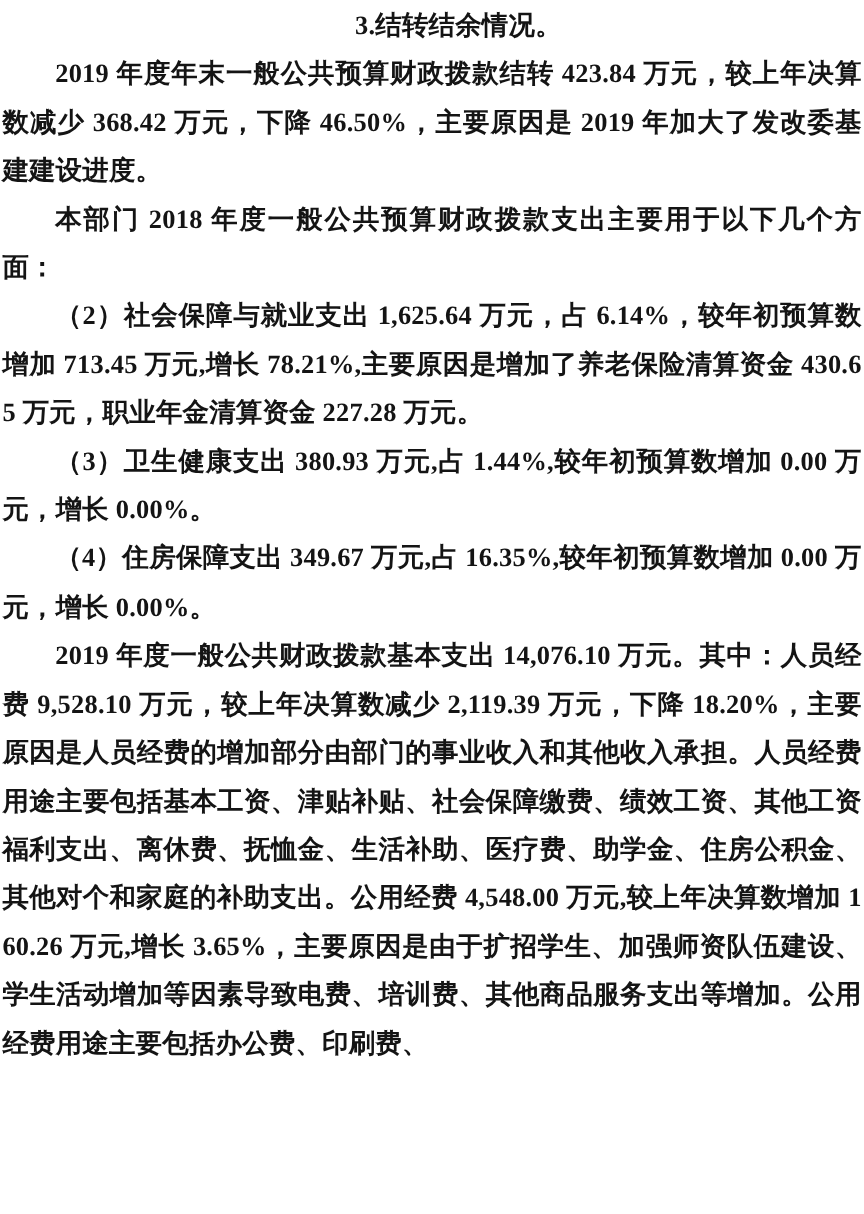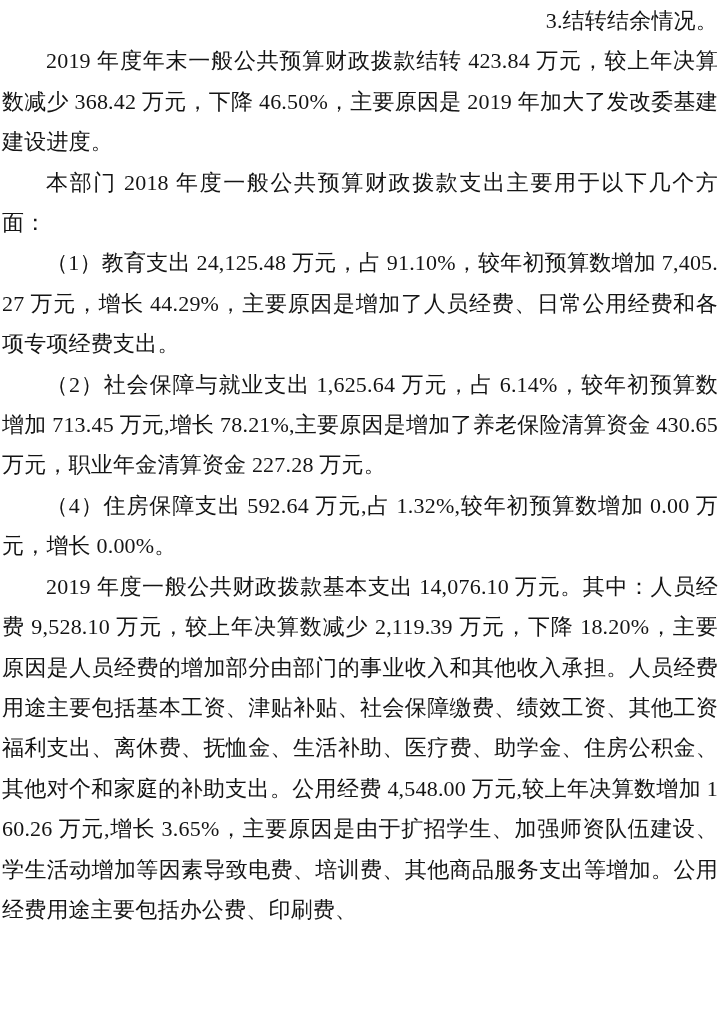--- a/index.html
+++ b/index.html
@@ -22,41 +22,42 @@
     background: #ffffff;
   }
   .para, .head {
     margin: 0;
     font-size: 22px;
     line-height: 40.4px;
     text-indent: 2em;
     text-align: justify;
     word-break: break-all;
     letter-spacing: 0.2px;
+    font-weight: bold;
   }
   .head {
-    font-weight: normal;
-    text-align: right;
+    font-weight: bold;
+    text-align: center;
   }
 </style>
 </head>
 <body>
 
 <div class="page">
 
   <h3 class="head">3.结转结余情况。</h3>
 
   <p class="para">2019 年度年末一般公共预算财政拨款结转 423.84 万元，较上年决算数减少 368.42 万元，下降 46.50%，主要原因是 2019 年加大了发改委基建建设进度。</p>
 
 
   <p class="para">本部门 2018 年度一般公共预算财政拨款支出主要用于以下几个方面：</p>
 
-  <p class="para">（1）教育支出 24,125.48 万元，占 91.10%，较年初预算数增加 7,405.27 万元，增长 44.29%，主要原因是增加了人员经费、日常公用经费和各项专项经费支出。</p>
 
   <p class="para">（2）社会保障与就业支出 1,625.64 万元，占 6.14%，较年初预算数增加 713.45 万元,增长 78.21%,主要原因是增加了养老保险清算资金 430.65 万元，职业年金清算资金 227.28 万元。</p>
 
+  <p class="para">（3）卫生健康支出 380.93 万元,占 1.44%,较年初预算数增加 0.00 万元，增长 0.00%。</p>
 
-  <p class="para">（4）住房保障支出 592.64 万元,占 1.32%,较年初预算数增加 0.00 万元，增长 0.00%。</p>
+  <p class="para">（4）住房保障支出 349.67 万元,占 16.35%,较年初预算数增加 0.00 万元，增长 0.00%。</p>
 
 
   <p class="para">2019 年度一般公共财政拨款基本支出 14,076.10 万元。其中：人员经费 9,528.10 万元，较上年决算数减少 2,119.39 万元，下降 18.20%，主要原因是人员经费的增加部分由部门的事业收入和其他收入承担。人员经费用途主要包括基本工资、津贴补贴、社会保障缴费、绩效工资、其他工资福利支出、离休费、抚恤金、生活补助、医疗费、助学金、住房公积金、其他对个和家庭的补助支出。公用经费 4,548.00 万元,较上年决算数增加 160.26 万元,增长 3.65%，主要原因是由于扩招学生、加强师资队伍建设、学生活动增加等因素导致电费、培训费、其他商品服务支出等增加。公用经费用途主要包括办公费、印刷费、</p>
 
 </div>
 
 </body></html>

